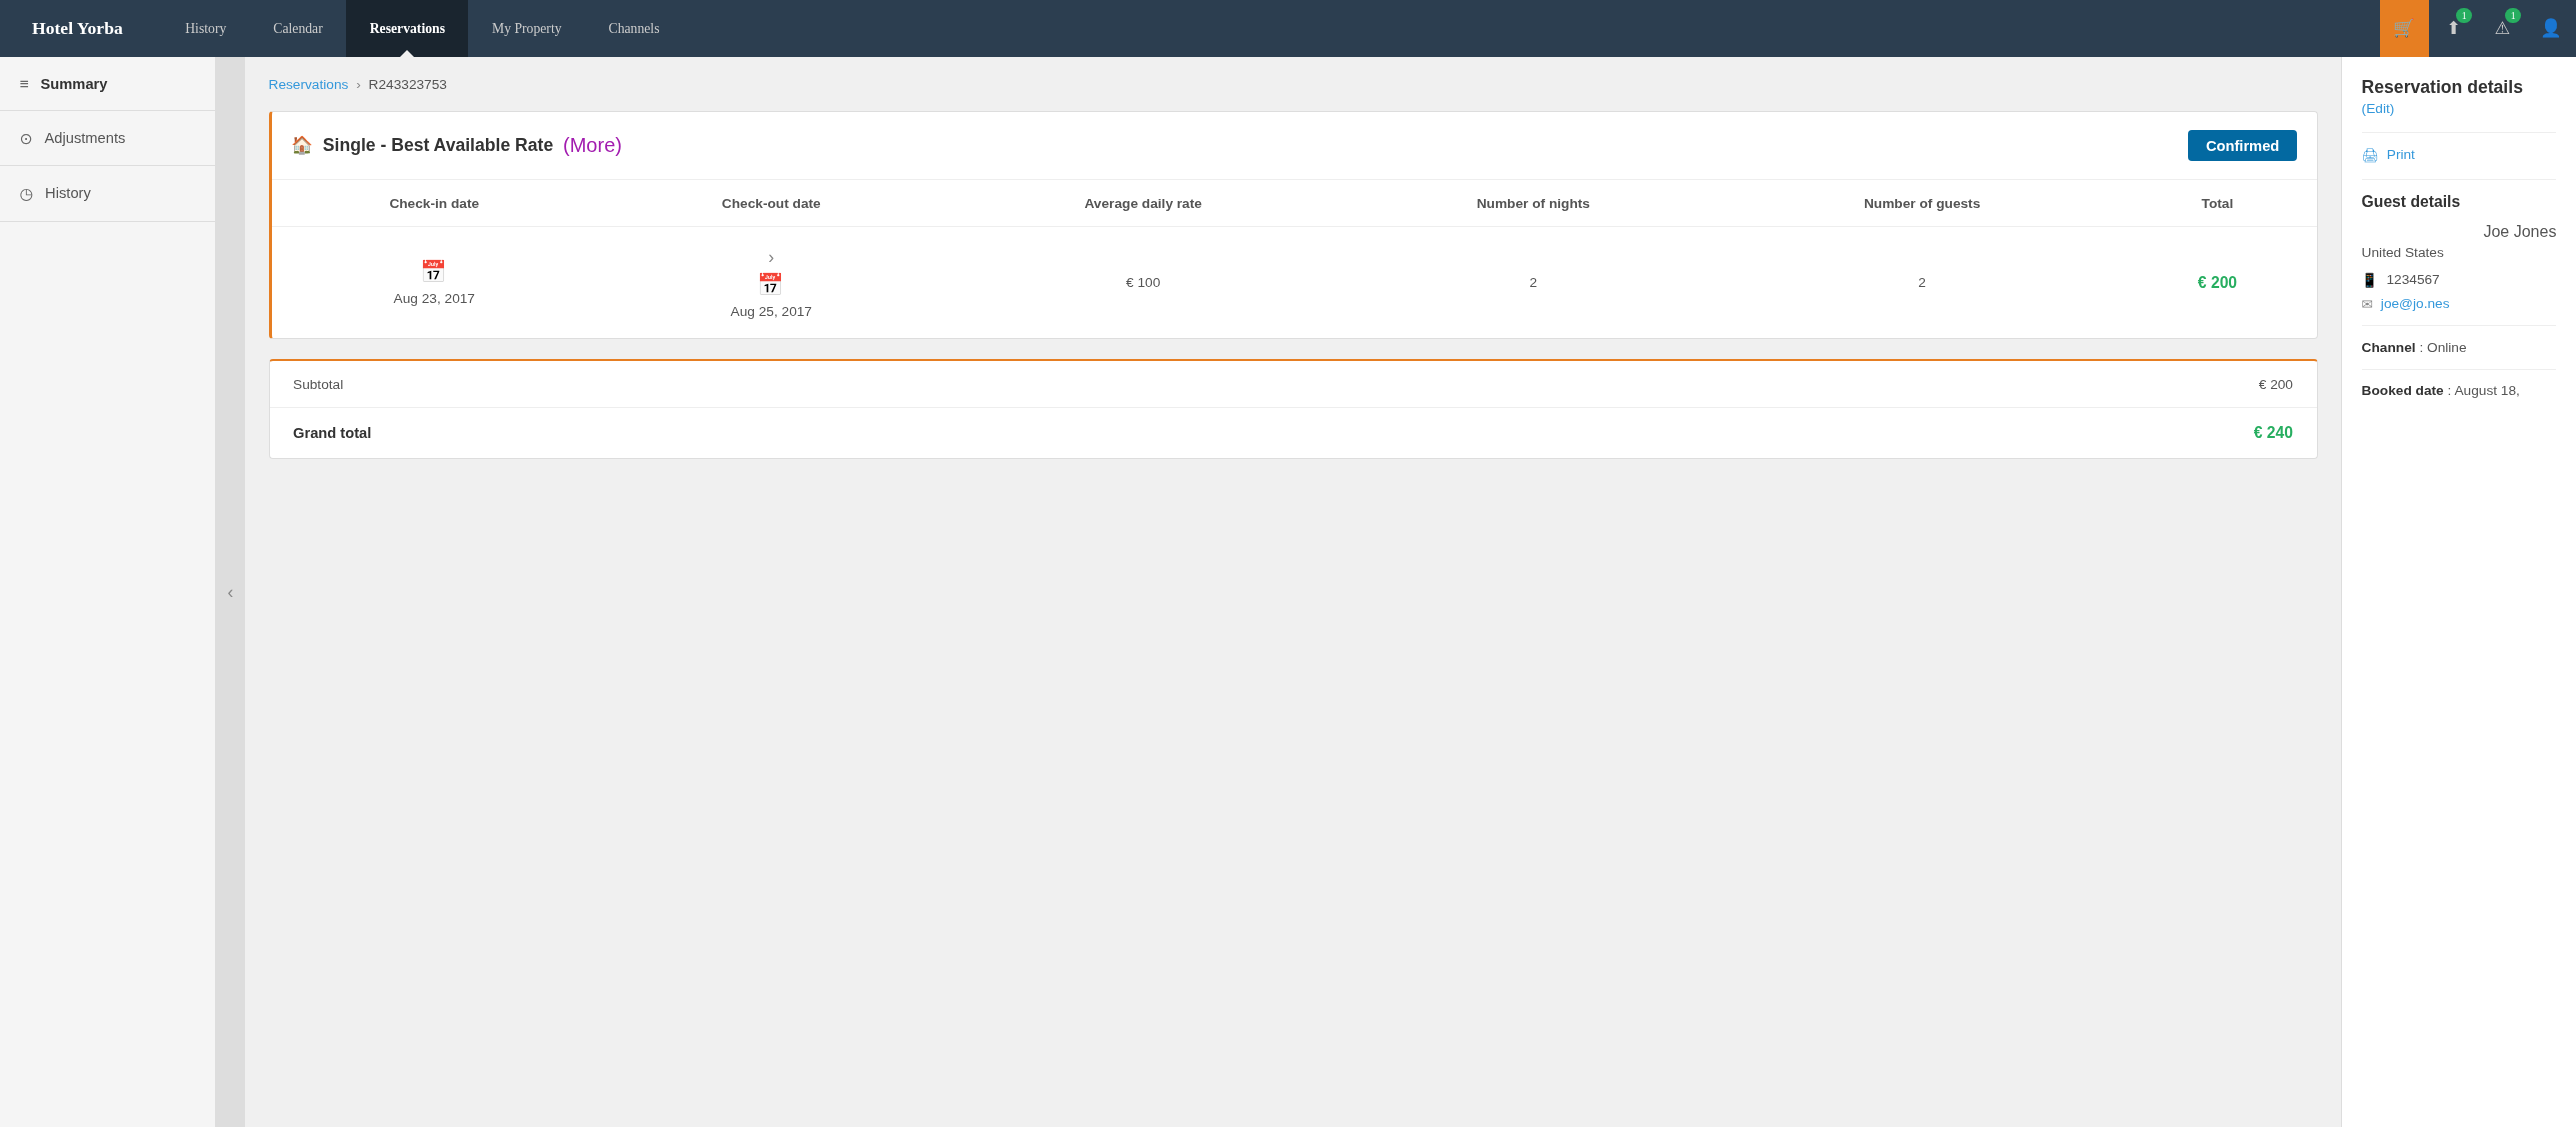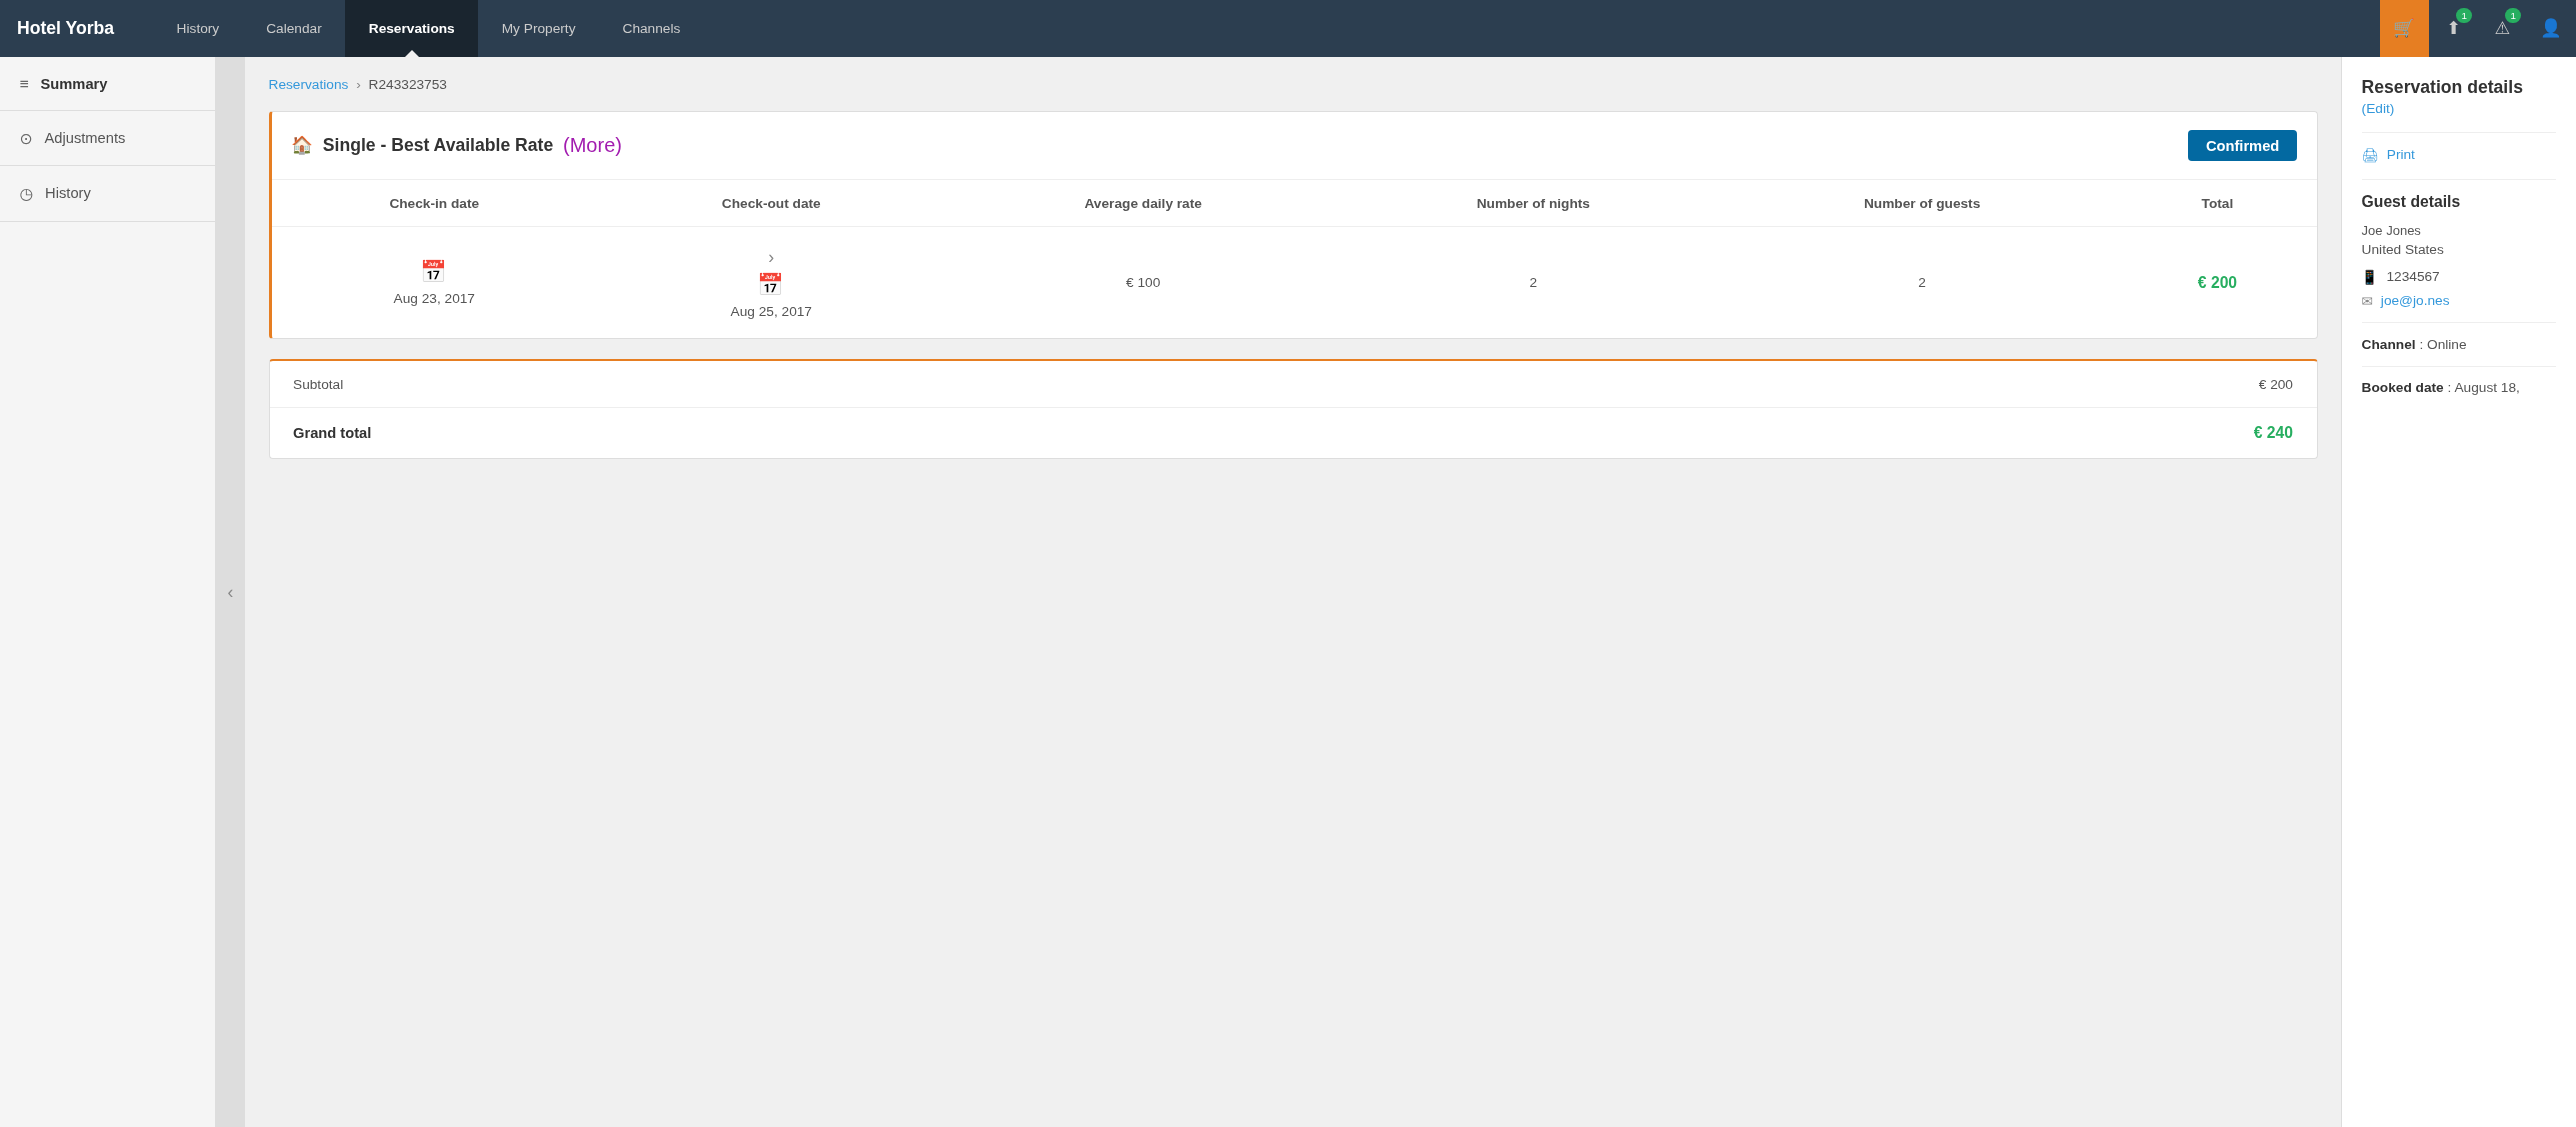--- a/index.html
+++ b/index.html
@@ -4,21 +4,22 @@
   <style>
     * { box-sizing: border-box; margin: 0; padding: 0; }
     body { font-family: 'Segoe UI', Arial, sans-serif; background: #f0f0f0; font-size: 13.7px; color: #333; }
 
     
     .top-nav {
       background: #2c3e50;
       display: flex;
       align-items: center;
       height: 57px;
-      padding: 0 0 0 17px;
+      padding: 0 0 0 32px;
+      font-family: Liberation Serif, serif;
     }
     .nav-brand {
       color: #fff;
       font-size: 17.6px;
       font-weight: bold;
       margin-right: 39px;
       white-space: nowrap;
     }
     .nav-items {
       display: flex;
@@ -281,21 +282,21 @@
       cursor: pointer;
       font-size: 13.7px;
       margin-bottom: 15.7px;
     }
     .right-panel h4 {
       font-size: 15.7px;
       font-weight: bold;
       color: #333;
       margin-bottom: 11.8px;
     }
-    .guest-name { font-size: 13px; color: #555; margin-bottom: 3.9px; }
+    .guest-name { font-size: 16px; color: #555; margin-bottom: 3.9px; text-align: right; }
     .guest-country { font-size: 13.7px; color: #555; margin-bottom: 11.8px; }
     .guest-contact {
       display: flex;
       align-items: center;
       gap: 7.8px;
       font-size: 13.7px;
       color: #555;
       margin-bottom: 7.8px;
     }
     .guest-contact .contact-icon { color: #888; }

